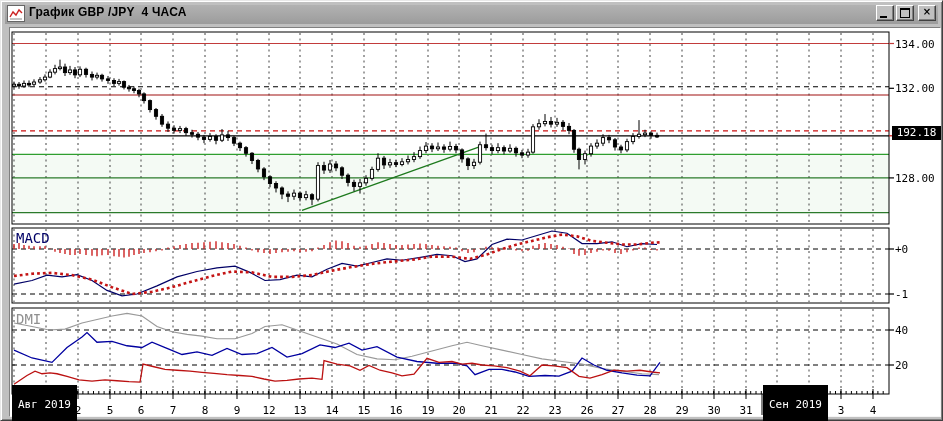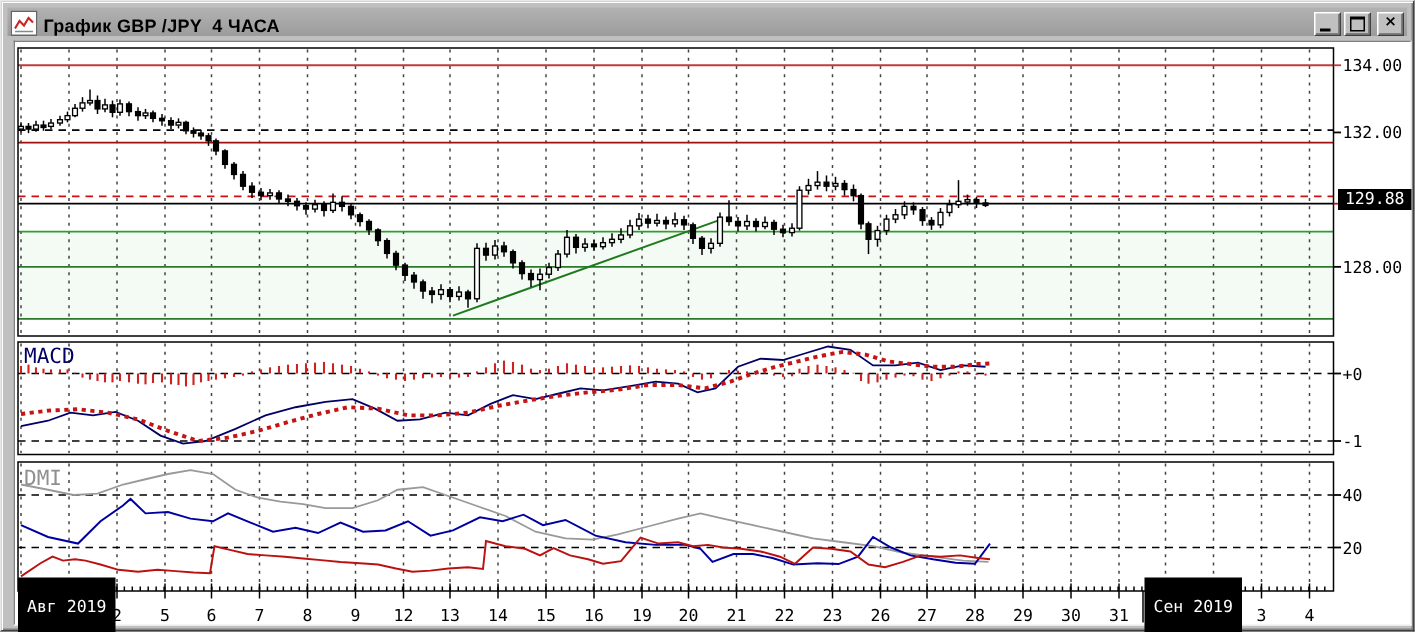--- a/index.html
+++ b/index.html
@@ -2,21 +2,21 @@
 <html><head>
 <meta charset="utf-8">
 <style>
   html,body{margin:0;padding:0;width:943px;height:421px;overflow:hidden;
     font-family:"Liberation Sans",sans-serif;background:#bdbdbd;}
   #window{position:absolute;inset:0;background:#c0c0c0;
     border-top:1px solid #e8e8e8;border-left:1px solid #e8e8e8;
     border-right:1px solid #404040;border-bottom:1px solid #404040;
     box-shadow:inset 1px 1px 0 #fff, inset -1px -1px 0 #808080;}
   #titlebar{position:absolute;left:4px;top:4px;right:4px;height:19px;
-    background:linear-gradient(#b2b2b2,#9c9c9c);display:flex;align-items:flex-end;gap:4px;padding:0 2px;}
+    background:linear-gradient(#b2b2b2,#9c9c9c);display:flex;align-items:flex-start;gap:4px;padding:0 2px;}
   #title-text{font-weight:bold;font-size:12px;color:#000;letter-spacing:.2px;
     font-family:"Liberation Sans",sans-serif;white-space:pre;}
   #app-icon{width:16px;height:15px;background:#fff;border:1px solid #666;
     display:flex;align-items:center;justify-content:center;flex:0 0 auto;}
   .tb-buttons{margin-left:auto;display:flex;gap:2px;align-items:center;}
   .tbtn{width:16px;height:14px;background:#c0c0c0;position:relative;cursor:default;
     border-top:1px solid #fff;border-left:1px solid #fff;
     border-right:1px solid #404040;border-bottom:1px solid #404040;
     box-shadow:inset -1px -1px 0 #808080;
     font-size:10px;line-height:12px;text-align:center;font-weight:bold;
@@ -750,17 +750,17 @@
           <text x="893" y="296" font-size="11px" fill="#000" font-family="DejaVu Sans Mono, monospace">-1</text>
           <line x1="887" y1="328" x2="892" y2="328" stroke="#000" stroke-width="1.2"></line>
           <text x="893" y="332" font-size="11px" fill="#000" font-family="DejaVu Sans Mono, monospace">40</text>
           <line x1="887" y1="363" x2="892" y2="363" stroke="#000" stroke-width="1.2"></line>
           <text x="893" y="367" font-size="11px" fill="#000" font-family="DejaVu Sans Mono, monospace">20</text>
         </g>
       </svg>
 
     <div class="month-badge" style="left:2px;top:357px;">Авг 2019</div>
     <div class="month-badge" style="left:753px;top:357px;">Сен 2019</div>
-    <div id="price-badge" style="left:882px;top:98px;">129.88</div>
+    <div id="price-badge" style="left:882px;top:98px;">192.18</div>
     <div class="panel-label" style="left:6px;top:202px;color:#000066;">MACD</div>
     <div class="panel-label" style="left:6px;top:283px;color:#909090;">DMI</div>
   </div>
 </div>
 
 </body></html>

